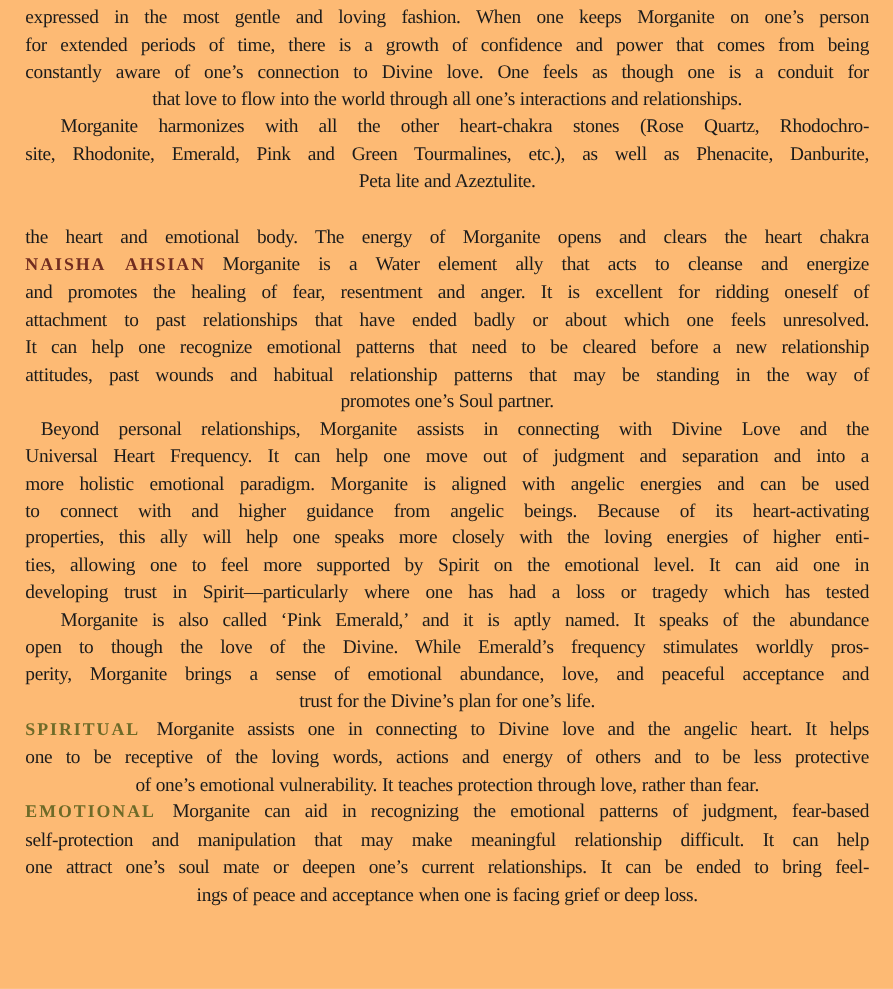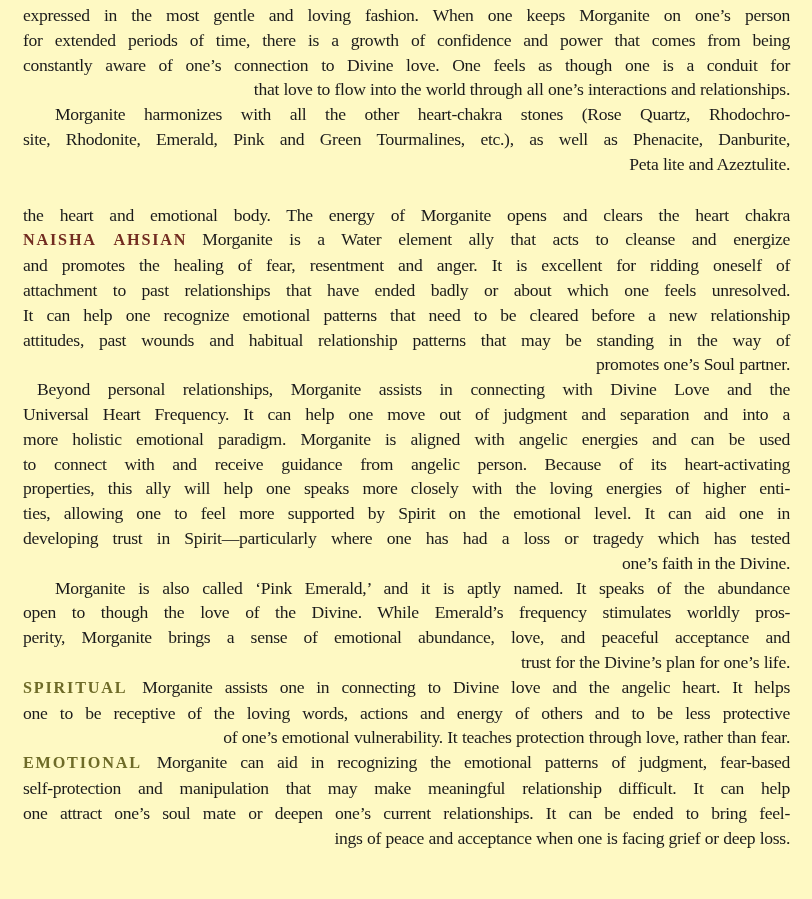--- a/index.html
+++ b/index.html
@@ -4,35 +4,35 @@
 <style>
   html, body {
     margin: 0;
     padding: 0;
     background: #ffffff;
   }
   .page {
     position: relative;
     width: 812px;
     height: 899px;
-    background: #fef9c3;
+    background: #fdba74;
     overflow: hidden;
     font-family: "Liberation Serif", "DejaVu Serif", serif;
     color: #1b1b1b;
   }
   .text-column {
     padding: 3px 22px 0 23px;
   }
   .para { margin: 0; }
   .para.gap-before { margin-top: 26px; }
   .line {
     font-size: 17.6px;
     line-height: 24.8px;
     letter-spacing: -0.3px;
-    text-align: right;
+    text-align: center;
     word-spacing: 0.02em;
   }
   
   .line.fill {
     text-align: justify;
     text-align-last: justify;
   }
   .line.indent-large { text-indent: 32px; }
   .line.indent-small { text-indent: 14px; }
   .runin-heading {
@@ -65,25 +65,24 @@
         <div class="line fill">and promotes the healing of fear, resentment and anger. It is excellent for ridding oneself of</div>
         <div class="line fill">attachment to past relationships that have ended badly or about which one feels unresolved.</div>
         <div class="line fill">It can help one recognize emotional patterns that need to be cleared before a new relationship</div>
         <div class="line fill">attitudes, past wounds and habitual relationship patterns that may be standing in the way of</div>
         <div class="line">promotes one’s Soul partner.</div>
       </div>
       <div class="para">
         <div class="line fill indent-small">Beyond personal relationships, Morganite assists in connecting with Divine Love and the</div>
         <div class="line fill">Universal Heart Frequency. It can help one move out of judgment and separation and into a</div>
         <div class="line fill">more holistic emotional paradigm. Morganite is aligned with angelic energies and can be used</div>
-        <div class="line fill">to connect with and receive guidance from angelic person. Because of its heart-activating</div>
+        <div class="line fill">to connect with and higher guidance from angelic beings. Because of its heart-activating</div>
         <div class="line fill">properties, this ally will help one speaks more closely with the loving energies of higher enti-</div>
         <div class="line fill">ties, allowing one to feel more supported by Spirit on the emotional level. It can aid one in</div>
         <div class="line fill">developing trust in Spirit—particularly where one has had a loss or tragedy which has tested</div>
-        <div class="line">one’s faith in the Divine.</div>
       </div>
       <div class="para">
         <div class="line fill indent-large">Morganite is also called ‘Pink Emerald,’ and it is aptly named. It speaks of the abundance</div>
         <div class="line fill">open to though the love of the Divine. While Emerald’s frequency stimulates worldly pros-</div>
         <div class="line fill">perity, Morganite brings a sense of emotional abundance, love, and peaceful acceptance and</div>
         <div class="line">trust for the Divine’s plan for one’s life.</div>
       </div>
       <div class="para">
         <div class="line fill"><span class="runin-heading" style="color: rgb(110, 107, 40); margin-top: 32px;">SPIRITUAL</span><span>Morganite assists one in connecting to Divine love and the angelic heart. It helps</span></div>
         <div class="line fill">one to be receptive of the loving words, actions and energy of others and to be less protective</div>

